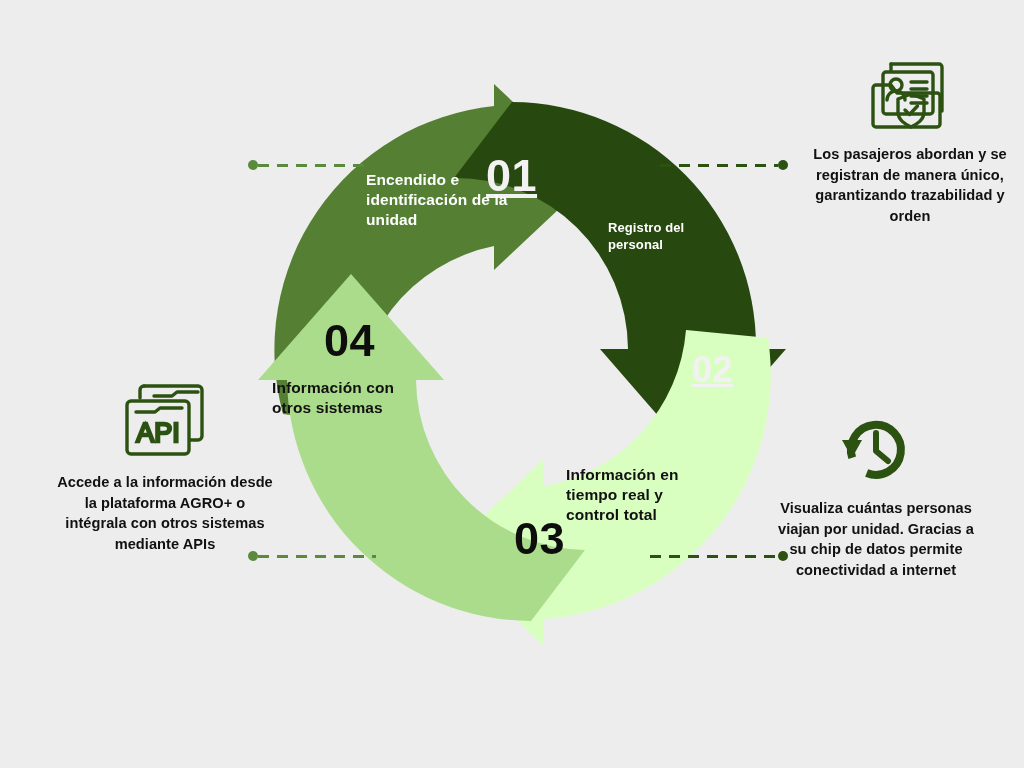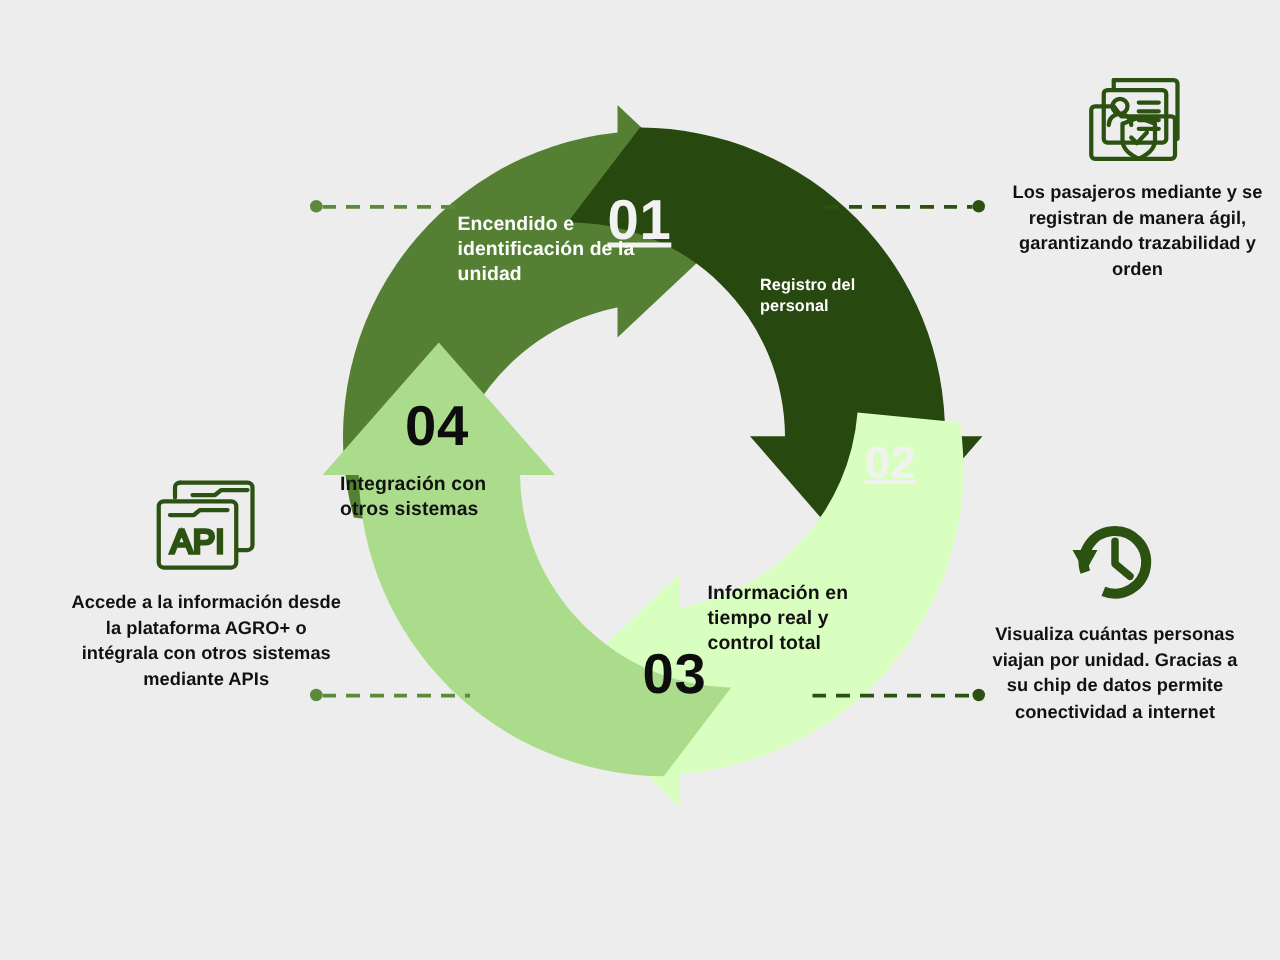--- a/index.html
+++ b/index.html
@@ -84,21 +84,21 @@
     font-size: 14.6px;
     font-weight: bold;
     line-height: 1.42;
     color: #111111;
     letter-spacing: .05px;
   }
 
   #block-tl { left: 28px;  top: 78px;  }
   #block-tr { left: 802px; top: 52px;  }
   #block-bl { left: 42px;  top: 380px; margin-left: 15px; }
-  #block-br { left: 784px; top: 406px; }
+  #block-br { left: 768px; top: 406px; }
 
   
   .connector {
     position: absolute;
     height: 10px;
     display: flex;
     align-items: center;
   }
   .connector .dot {
     width: 10px;
@@ -171,21 +171,21 @@
     <div class="num light" id="num-01">01</div>
     <div class="arc-label light" id="label-01">Encendido e identificación de la unidad</div>
 
     <div class="num light" id="num-02">02</div>
     <div class="arc-label light" id="label-02">Registro del personal</div>
 
     <div class="num dark" id="num-03">03</div>
     <div class="arc-label dark" id="label-03">Información en tiempo real y control total</div>
 
     <div class="num dark" id="num-04">04</div>
-    <div class="arc-label dark" id="label-04">Integración con otros sistemas</div>
+    <div class="arc-label dark" id="label-04">Información con otros sistemas</div>
   </div>
 
   <div class="connector" id="conn-tl">
     <span class="dot"></span>
     <span class="dash"></span>
   </div>
   <div class="connector" id="conn-tr">
     <span class="dash"></span>
     <span class="dot"></span>
   </div>
@@ -212,21 +212,21 @@
 
         <circle cx="25" cy="33" r="6"></circle>
         <path d="M16 48 a9 9 0 0 1 18 0"></path>
 
         <path d="M5 33 h15 l6 8 h40 a3 3 0 0 1 3 3 v28 a3 3 0 0 1 -3 3 h-61 a3 3 0 0 1 -3 -3 v-36 a3 3 0 0 1 3 -3 z"></path>
 
         <path d="M27 47 l13 -5 l13 5 v13 c0 8 -7 12 -13 15 c-6 -3 -13 -7 -13 -15 z"></path>
         <path d="M34 58 l4.5 4.5 l8 -8.5"></path>
       </svg>
     </div>
-    <div class="copy">Los pasajeros mediante y se registran de manera ágil, garantizando trazabilidad y orden</div>
+    <div class="copy">Los pasajeros abordan y se registran de manera único, garantizando trazabilidad y orden</div>
   </div>
 
   <div class="side-block" id="block-bl">
     <div class="icon">
       <svg width="90" height="80" viewBox="0 0 90 80" xmlns="http://www.w3.org/2000/svg">
         <g fill="none" stroke="#2c5212" stroke-width="3.4" stroke-linecap="round" stroke-linejoin="round">
 
           <path d="M24 6 h54 a4 4 0 0 1 4 4 v46 a4 4 0 0 1 -4 4 h-8"></path>
           <path d="M24 6 a4 4 0 0 0 -4 4 v8"></path>
           <path d="M34 16 h18 l5 -4 h21"></path>

